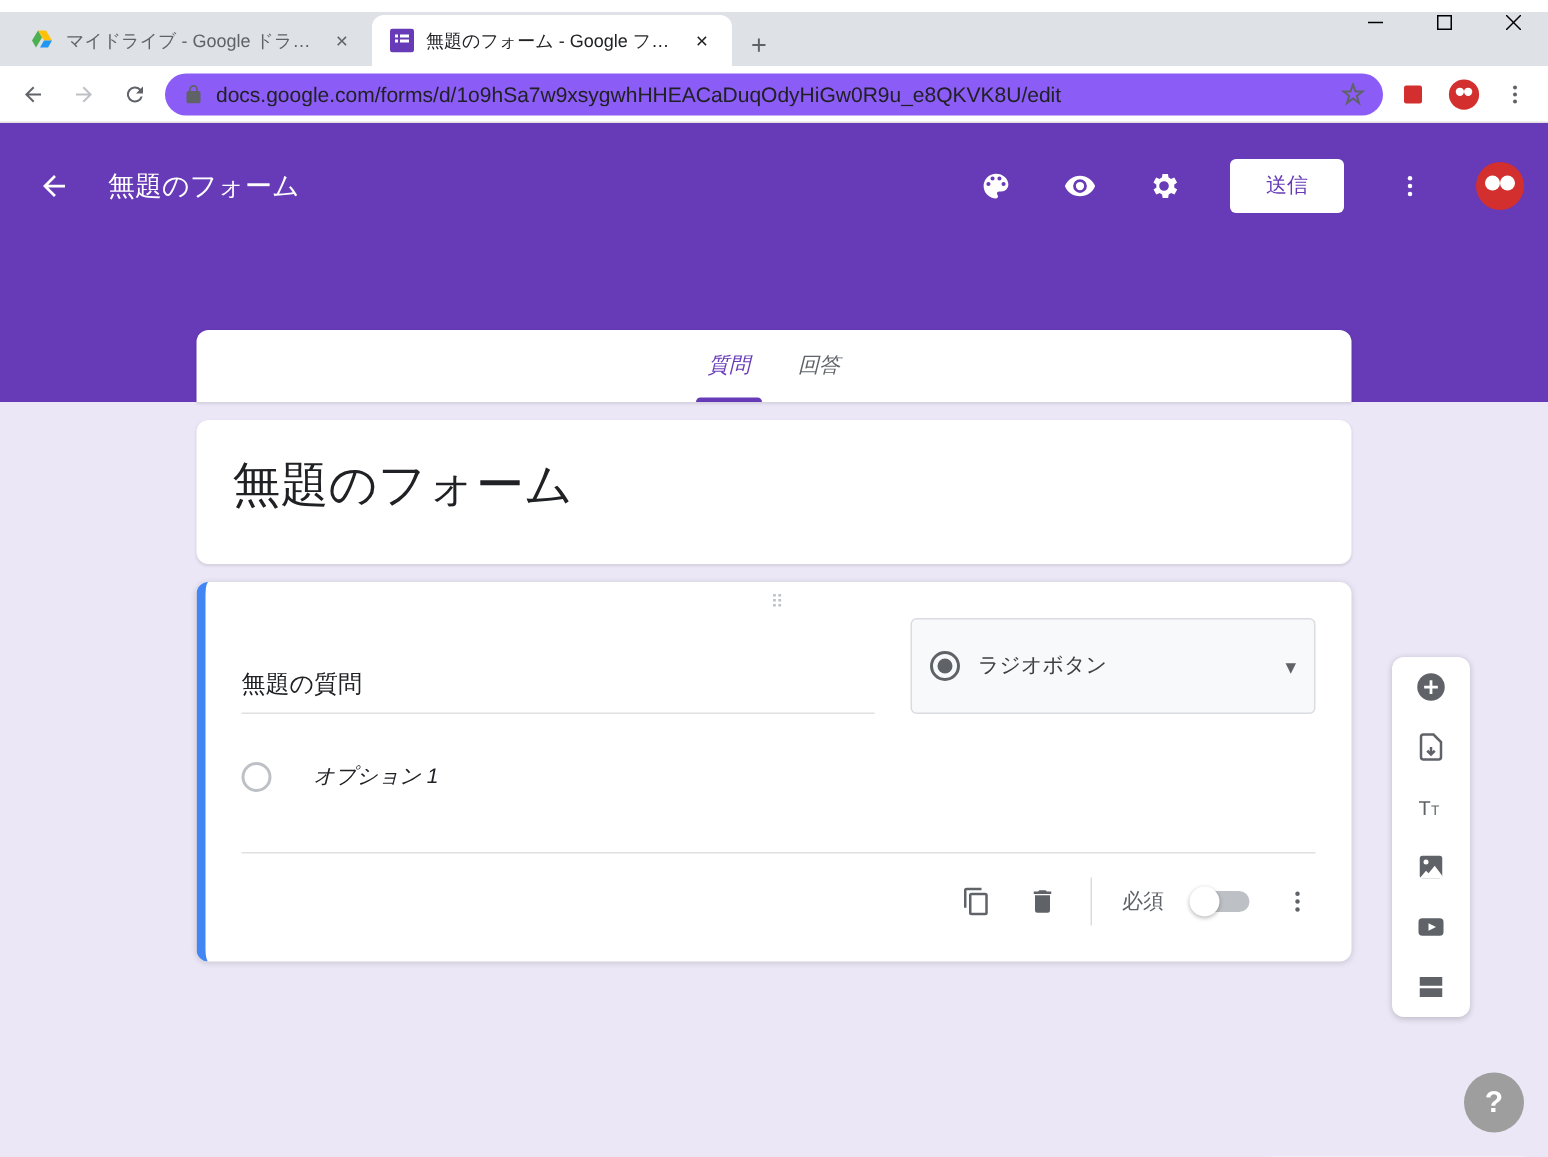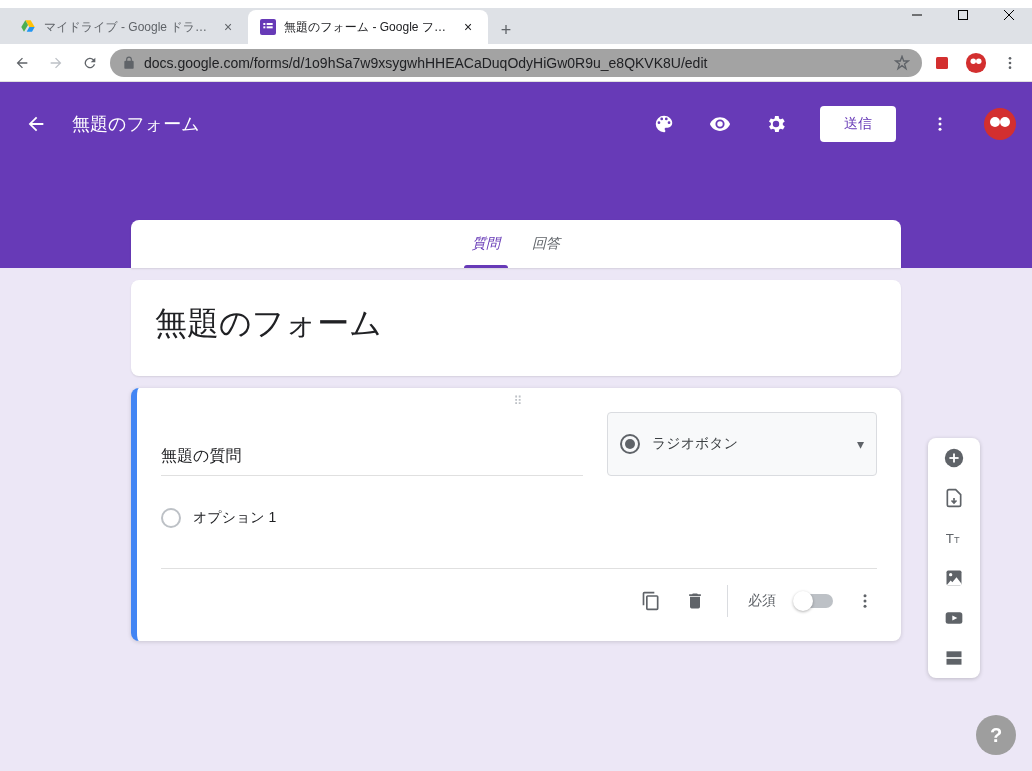--- a/index.html
+++ b/index.html
@@ -16,21 +16,21 @@
   .tab.active { background:#fff; color:#202124; }
   .tab .favicon { width:16px; height:16px; flex-shrink:0; }
   .tab .title { flex:1; white-space:nowrap; overflow:hidden; text-overflow:ellipsis; }
   .tab .close { width:16px; height:16px; display:flex; align-items:center; justify-content:center; font-size:14px; }
   .newtab { width:28px; height:28px; display:flex; align-items:center; justify-content:center; font-size:18px; color:#5f6368; margin-left:4px; }
 
   
   .toolbar { height:38px; background:#fff; display:flex; align-items:center; padding:0 8px; gap:6px; border-bottom:1px solid #e0e0e0; }
   .nav-btn { width:28px; height:28px; display:flex; align-items:center; justify-content:center; color:#5f6368; border-radius:50%; }
   .nav-btn.disabled { color:#bdc1c6; }
-  .omnibox { flex:1; height:28px; background:#a3a3a3; border-radius:14px; display:flex; align-items:center; padding:0 12px; gap:8px; font-size:14px; color:#202124; }
+  .omnibox { flex:1; height:28px; background:#8b5cf6; border-radius:14px; display:flex; align-items:center; padding:0 12px; gap:8px; font-size:14px; color:#202124; }
   .omnibox .lock { color:#5f6368; }
   .omnibox .url { flex:1; white-space:nowrap; overflow:hidden; }
   .omnibox .star { color:#5f6368; }
   .ext-icon { width:28px; height:28px; display:flex; align-items:center; justify-content:center; }
 
   
   .app { position:relative; height:689px; background:#ece7f6; }
   .hero { height:186px; background:#673ab7; }
   .app-header { position:absolute; top:18px; left:0; right:0; height:48px; display:flex; align-items:center; padding:0 16px; gap:16px; }
   .app-header .back { color:#fff; }
@@ -55,21 +55,21 @@
   .q-card { background:#fff; border-radius:8px; box-shadow:0 1px 4px rgba(0,0,0,0.15); margin-top:12px; padding:24px; position:relative; border-left:6px solid #4285f4; }
   .drag-handle { position:absolute; top:6px; left:50%; transform:translateX(-50%); color:#bdc1c6; font-size:12px; letter-spacing:2px; }
   .q-row { display:flex; gap:24px; align-items:flex-end; }
   .q-title { flex:1; font-size:16px; color:#202124; padding:8px 0 8px 0; border-bottom:1px solid #e0e0e0; }
   .q-type { width:270px; height:64px; background:#f8f9fa; border:1px solid #dadce0; border-radius:4px; display:flex; align-items:center; padding:0 12px; gap:12px; font-size:14px; color:#3c4043; }
   .q-type .chev { margin-left:auto; color:#5f6368; }
   .radio-ic { width:20px; height:20px; border:2px solid #5f6368; border-radius:50%; position:relative; flex-shrink:0; }
   .radio-ic::after { content:""; position:absolute; top:3px; left:3px; width:10px; height:10px; background:#5f6368; border-radius:50%; }
 
   .options { margin-top:24px; }
-  .opt-row { display:flex; align-items:center; gap:12px; padding:8px 0; font-size:14px; color:#202124; }
+  .opt-row { display:flex; align-items:center; gap:28px; padding:8px 0; font-size:14px; color:#202124;font-style:italic; }
   .opt-radio { width:20px; height:20px; border:2px solid #bdc1c6; border-radius:50%; flex-shrink:0; }
   .opt-add { color:#9aa0a6; }
   .opt-or { color:#5f6368; }
   .opt-other { color:#1a73e8; }
 
   .q-footer { display:flex; align-items:center; justify-content:flex-end; gap:20px; margin-top:32px; padding-top:16px; border-top:1px solid #e0e0e0; }
   .ft-icon { color:#5f6368; width:24px; height:24px; display:flex; align-items:center; justify-content:center; }
   .ft-sep { width:1px; height:32px; background:#dadce0; }
   .req-label { font-size:14px; color:#5f6368; }
   .toggle { width:37px; height:14px; background:#bdc1c6; border-radius:7px; position:relative; }

